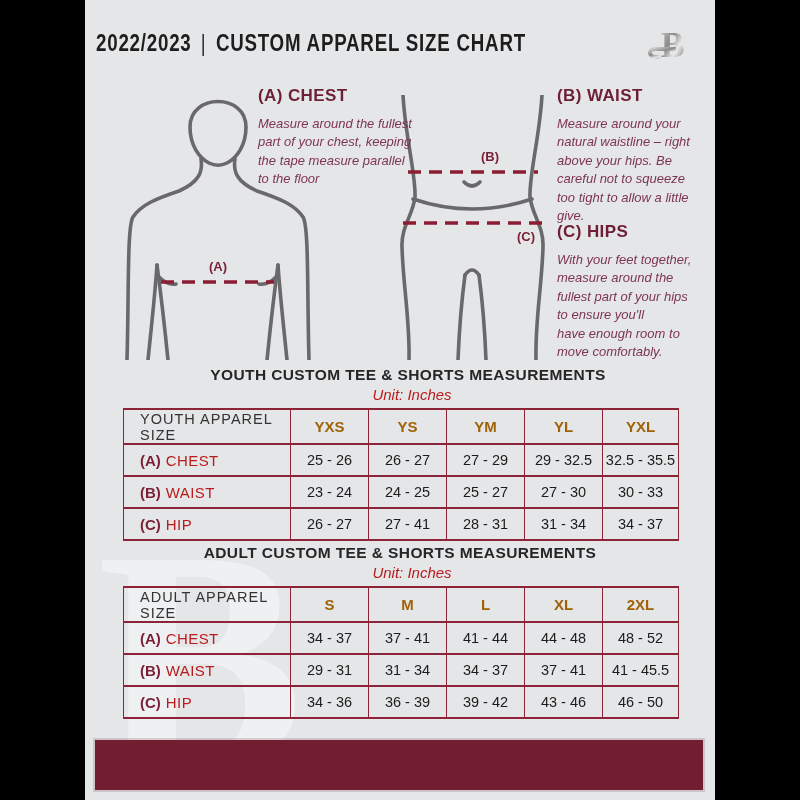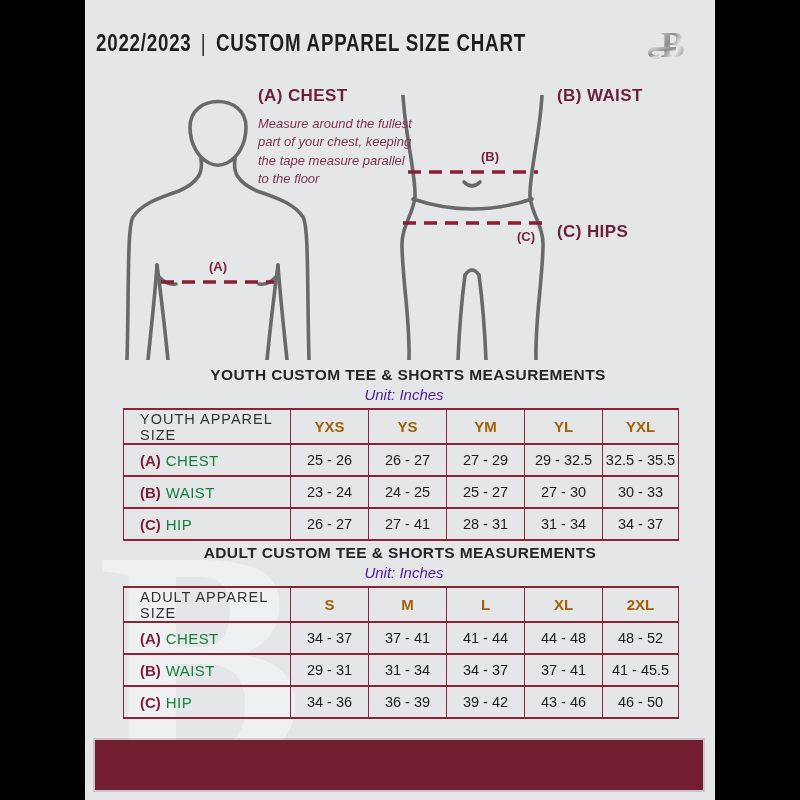--- a/index.html
+++ b/index.html
@@ -27,37 +27,37 @@
   .instr-waist{left:472px;top:86px;width:140px;}
   .instr-hips{left:472px;top:222px;width:145px;}
 
   .figure{position:absolute;z-index:1;}
   .fig-left{left:30px;top:85px;}
   .fig-right{left:310px;top:95px;}
 
   
   .sec-title{position:absolute;left:0;width:100%;text-align:center;font-size:15.5px;font-weight:bold;
     color:#262626;letter-spacing:.4px;z-index:2;}
-  .sec-unit{position:absolute;left:4px;width:100%;text-align:center;font-size:15px;font-style:italic;
-    color:#4c1d95;z-index:2;}
+  .sec-unit{position:absolute;left:12px;width:100%;text-align:center;font-size:15px;font-style:italic;
+    color:#b91c1c;z-index:2;}
   .youth-title{top:366px;margin-left:8px;} .youth-unit{top:386px;}
   .adult-title{top:544px;} .adult-unit{top:564px;}
 
   
   table.size-table{position:absolute;left:38px;width:555px;border-collapse:collapse;z-index:2;
     table-layout:fixed;background:transparent;}
   .youth-table{top:408px;} .adult-table{top:586px;}
   .size-table th,.size-table td{border-left:1.5px solid #8c2336;border-right:1.5px solid #8c2336;
     border-top:2px solid #8c2336;border-bottom:2px solid #8c2336;padding:0;}
   .size-table th{height:33px;font-size:15px;font-weight:bold;color:#a16207;text-align:center;}
   .size-table td{height:30px;font-size:14.5px;color:#1c1c1c;text-align:center;}
   .size-table .label-col{text-align:left;padding-left:16px;}
   .size-table th.label-col{font-weight:400;font-size:14.5px;letter-spacing:1px;color:#333;}
   .row-letter{font-weight:bold;color:#7a1f35;margin-right:5px;font-size:15px;}
-  .row-label{font-size:15px;color:#15803d;letter-spacing:.4px;}
+  .row-label{font-size:15px;color:#b91c1c;letter-spacing:.4px;}
 
   
   .bottom-bar{position:absolute;left:10px;top:740px;width:608px;height:50px;background:#721d30;
     z-index:4;box-shadow:0 0 0 2px rgba(140,90,105,.25);}
 </style>
 </head>
 <body>
 
 <div class="canvas">
   <div class="page">
@@ -116,23 +116,26 @@
       <line x1="8" y1="128" x2="148" y2="128" stroke="#8c1d34" stroke-width="3.6" stroke-dasharray="13 8"></line>
       <text x="131" y="146" text-anchor="middle" font-size="13" font-weight="bold" fill="#7a1f35">(C)</text>
     </svg>
 
     <div class="instr instr-chest">
       <div class="instr-heading">(A) CHEST</div>
       <div class="instr-body">Measure around the fullest part of your chest, keeping the tape measure parallel to the floor</div>
     </div>
     <div class="instr instr-waist">
       <div class="instr-heading">(B) WAIST</div>
+      <div class="instr-body">Measure around your natural waistline – right above your hips. Be careful not to squeeze too tight to allow a little give.</div>
     </div>
     <div class="instr instr-hips">
       <div class="instr-heading">(C) HIPS</div>
+      <div class="instr-body">With your feet together, measure around the fullest part of your hips to ensure you'll
+have enough room to move comfortably.</div>
     </div>
 
     <div class="sec-title youth-title">YOUTH CUSTOM TEE &amp; SHORTS MEASUREMENTS</div>
     <div class="sec-unit youth-unit">Unit: Inches</div>
     <table class="size-table youth-table">
       <colgroup>
           <col style="width:167px">
           <col style="width:78px">
           <col style="width:78px">
           <col style="width:78px">

